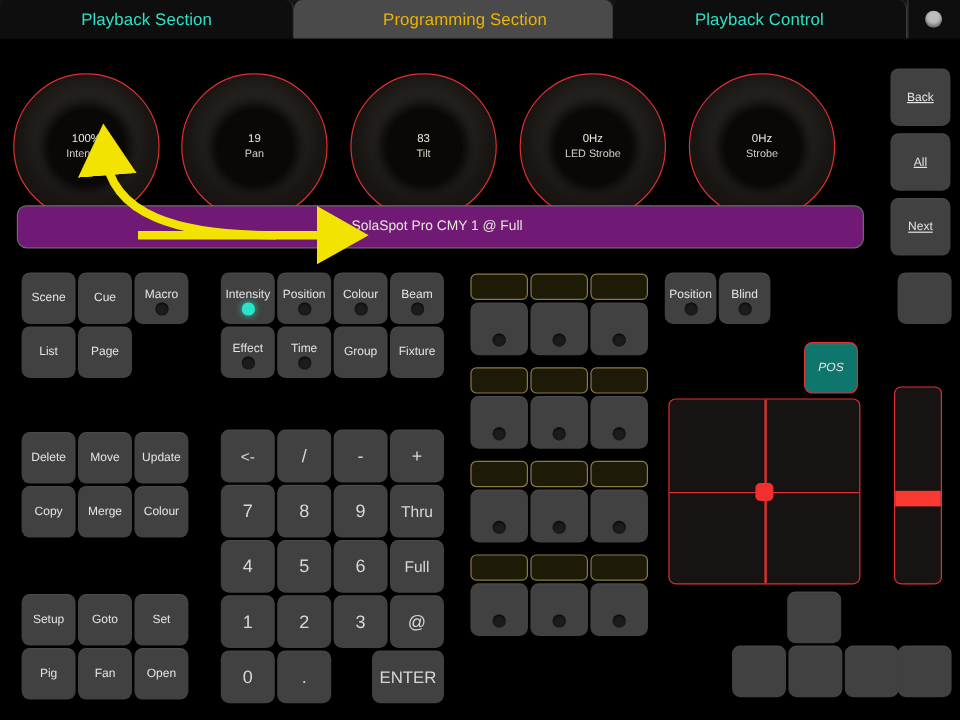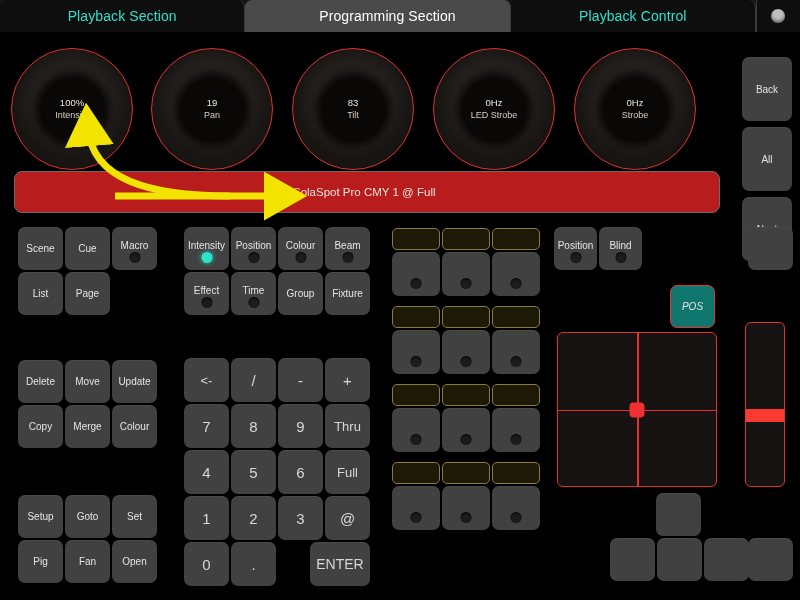--- a/index.html
+++ b/index.html
@@ -32,38 +32,38 @@
     display: flex; align-items: center; justify-content: center;
     font-size: 14px;
     color: #2fe0c8;
     background: #0e0e0e;
     border-right: 1px solid #3a3a3a;
     border-radius: 7px 7px 0 0;
     letter-spacing: .1px;
   }
   .tab.active {
     background: #4a4a4a;
-    color: #ffffff;
+    color: #eab308;
     padding-left: 20px;
   }
   .tab-indicator-cell {
     width: 44px;
     display: flex; align-items: center; justify-content: center;
     background: #0e0e0e;
     border-left: 1px solid #3a3a3a;
   }
   .tab-dot {
     width: 14px; height: 14px; border-radius: 50%;
     background: #bdbdbd;
     box-shadow: inset 0 -2px 3px rgba(0,0,0,.45);
   }
 
   
   .encoders {
-    position: absolute; left: 0; top: 43px;
+    position: absolute; left: 0; top: 56px;
     width: 735px; height: 125px;
   }
   .encoder {
     position: absolute;
     top: 5px;
     width: 122px; height: 122px;
     border-radius: 50%;
     border: 1.6px solid #e03030;
     background: radial-gradient(circle at 50% 45%, #2e2a28 0%, #231f1d 46%, #191513 62%, #120f0e 100%);
     display: flex; align-items: center; justify-content: center;
@@ -77,27 +77,27 @@
   }
   .enc-value { font-size: 9.5px; color: #efe6dc; line-height: 12px; white-space: nowrap; }
   .enc-label { font-size: 9px;  color: #d9cec2; line-height: 12px; white-space: nowrap; }
 
   
   .sidenav {
     position: absolute; right: 8px; top: 57px;
     width: 50px;
     display: flex; flex-direction: column; gap: 6px;
   }
-  .sidenav .btn { height: 64px; }
+  .sidenav .btn { height: 48px; text-decoration: underline; }
 
   
   .cmdline {
     position: absolute; left: 14px; top: 171px;
-    width: 706px; height: 42px;
-    background: #b91c1c;
+    width: 706px; height: 36px;
+    background: #701a75;
     border: 1.5px solid #6b6b6b;
     border-radius: 8px;
     display: flex; align-items: center;
   }
   .cmdline-text {
     margin-left: 278px;
     font-size: 11.5px;
     color: #e8e4dc;
     white-space: nowrap;
   }

